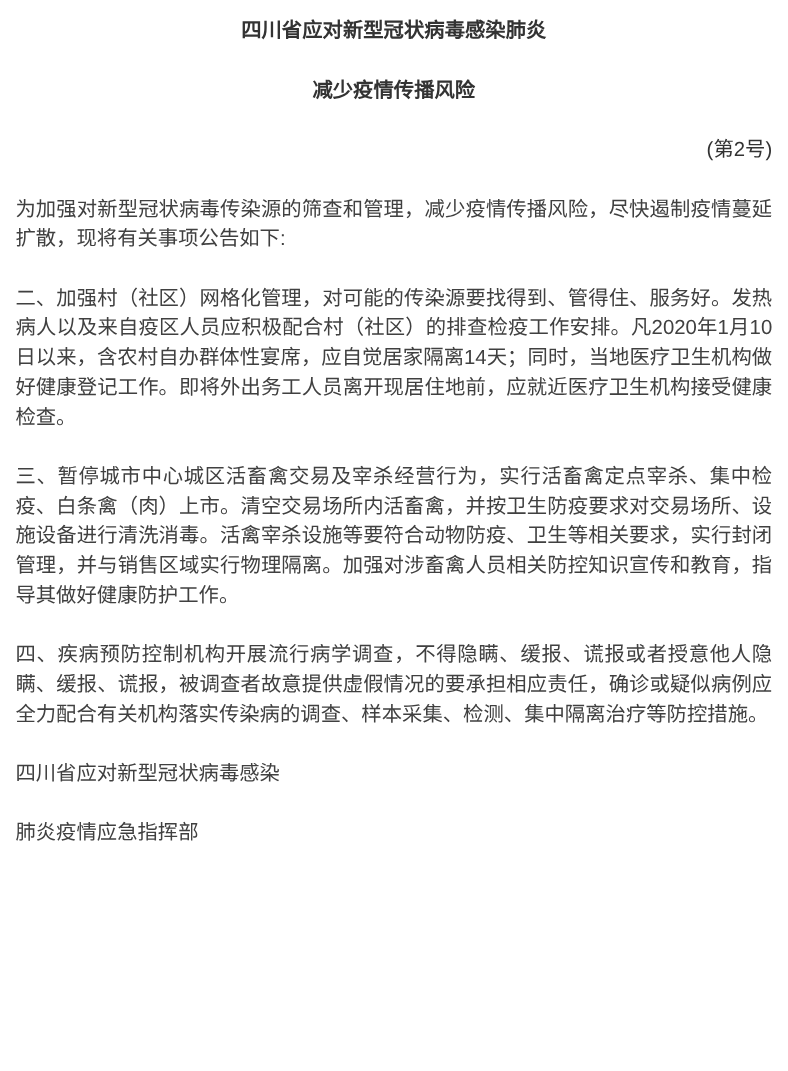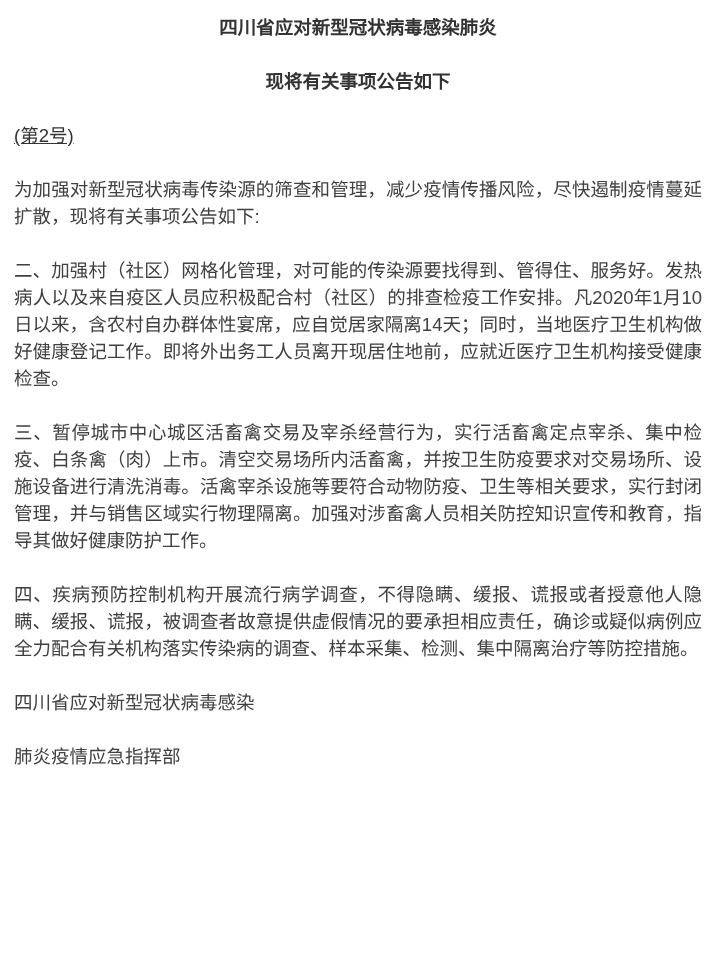--- a/index.html
+++ b/index.html
@@ -22,23 +22,22 @@
     line-height:27px;
     color:var(--body-color);
   }
   .doc p{margin:0 0 27px 0;}
   .title{
     text-align:center;
     font-weight:bold;
     color:var(--title-color);
   }
   .issue-no{
-    text-align:left;
+    text-align:right;
     color:var(--title-color);
-    text-decoration:underline;
   }
   .intro,.article{
     text-align:justify;
   }
   .article .em{
     color:var(--accent);
     font-weight:bold;
   }
   .sig{
     text-align:left;
@@ -67,21 +66,21 @@
     margin-top:3px;
     letter-spacing:1px;
   }
 </style>
 </head>
 <body>
 
 <div class="doc">
 
   <p class="title">四川省应对新型冠状病毒感染肺炎</p>
-  <p class="title">现将有关事项公告如下</p>
+  <p class="title">减少疫情传播风险</p>
   <p class="issue-no">(第2号)</p>
 
   <p class="intro">为加强对新型冠状病毒传染源的筛查和管理，减少疫情传播风险，尽快遏制疫情蔓延扩散，现将有关事项公告如下:</p>
 
   <div>
       <p class="article"><span>二、加强村（社区）网格化管理，对可能的传染源要找得到、管得住、服务好。发热病人以及来自疫区人员应积极配合村（社区）的排查检疫工作安排。凡2020年1月10日以来，含农村自办群体性宴席，应自觉居家隔离14天；同时，当地医疗卫生机构做好健康登记工作。即将外出务工人员离开现居住地前，应就近医疗卫生机构接受健康检查。</span></p>
       <p class="article"><span>三、暂停城市中心城区活畜禽交易及宰杀经营行为，实行活畜禽定点宰杀、集中检疫、白条禽（肉）上市。清空交易场所内活畜禽，并按卫生防疫要求对交易场所、设施设备进行清洗消毒。活禽宰杀设施等要符合动物防疫、卫生等相关要求，实行封闭管理，并与销售区域实行物理隔离。加强对涉畜禽人员相关防控知识宣传和教育，指导其做好健康防护工作。</span></p>
       <p class="article"><span>四、疾病预防控制机构开展流行病学调查，不得隐瞒、缓报、谎报或者授意他人隐瞒、缓报、谎报，被调查者故意提供虚假情况的要承担相应责任，确诊或疑似病例应全力配合有关机构落实传染病的调查、样本采集、检测、集中隔离治疗等防控措施。</span></p>
     </div>
 

